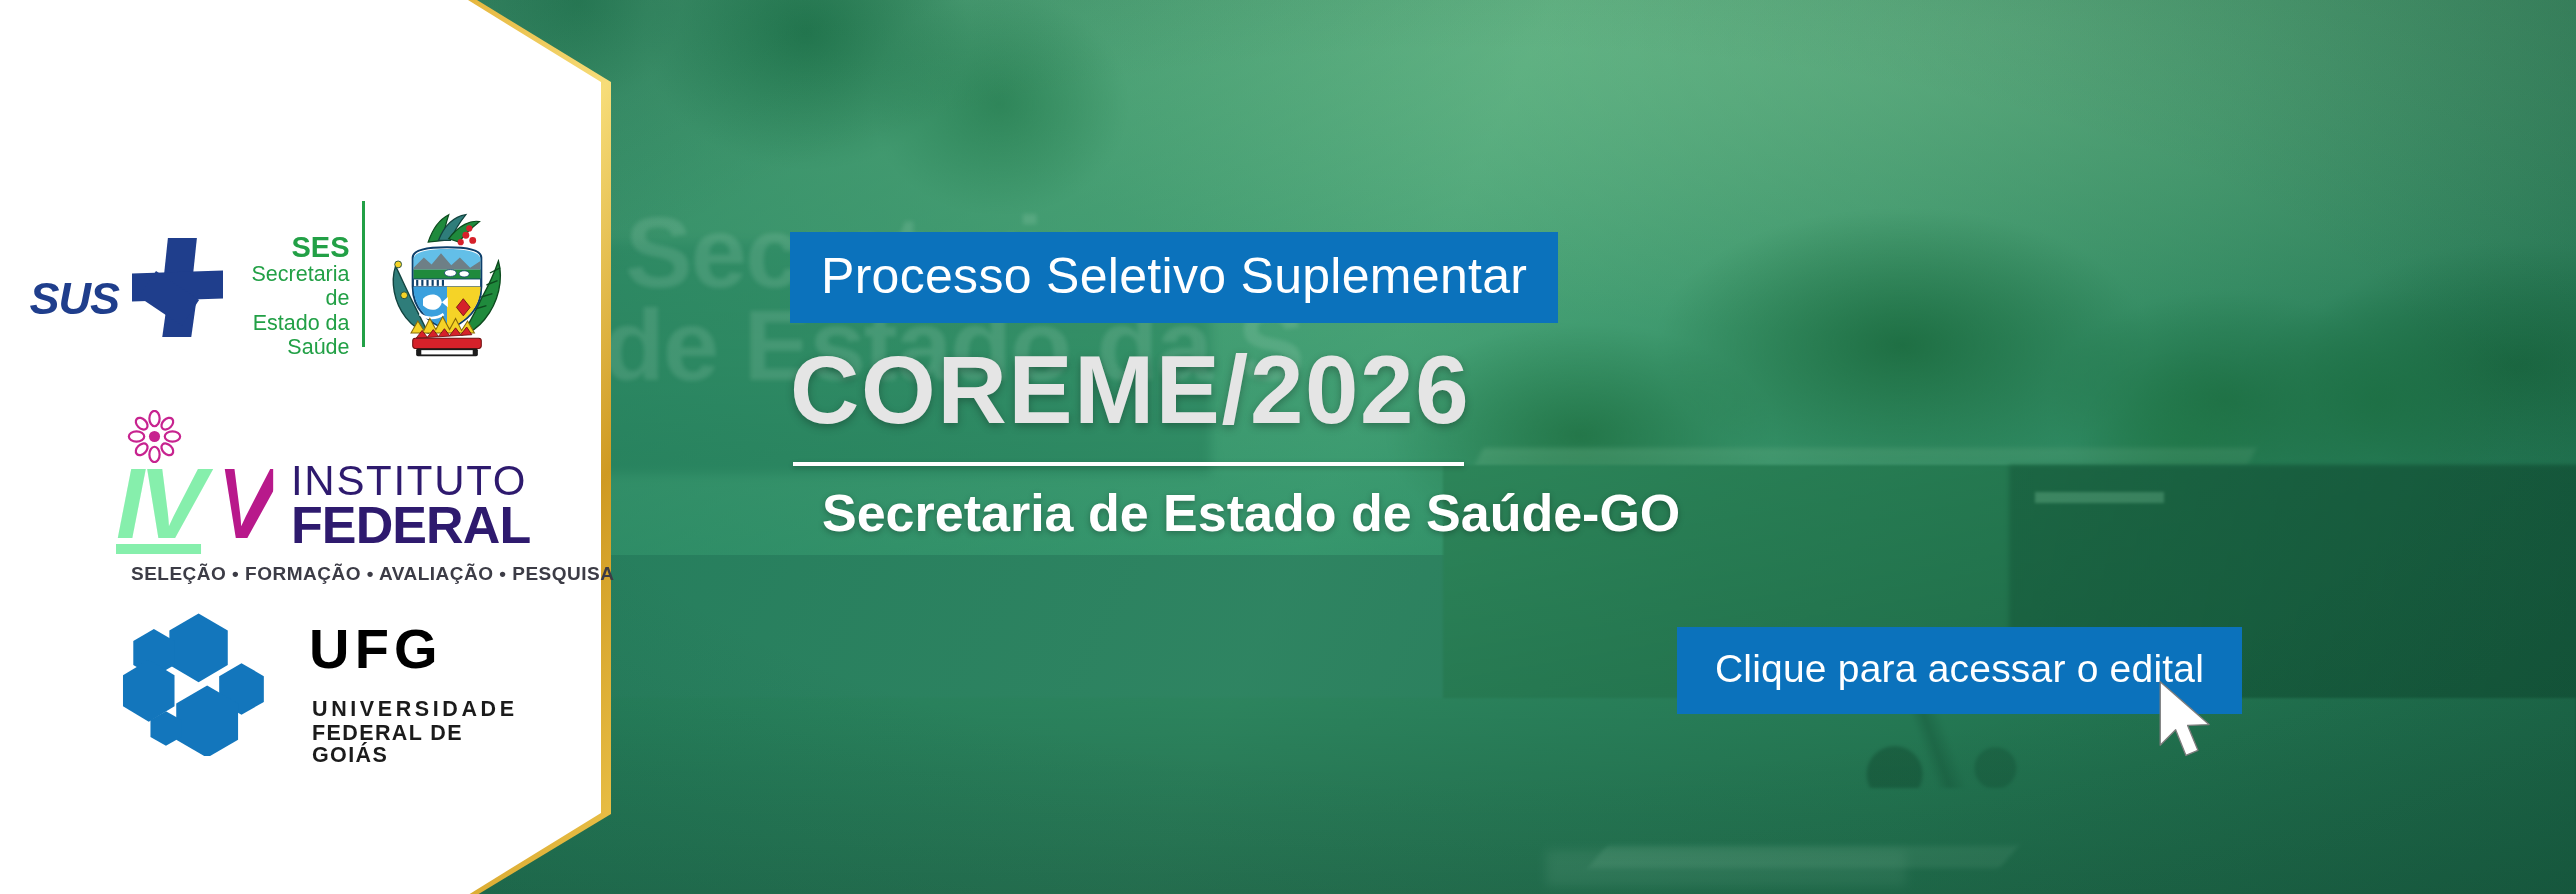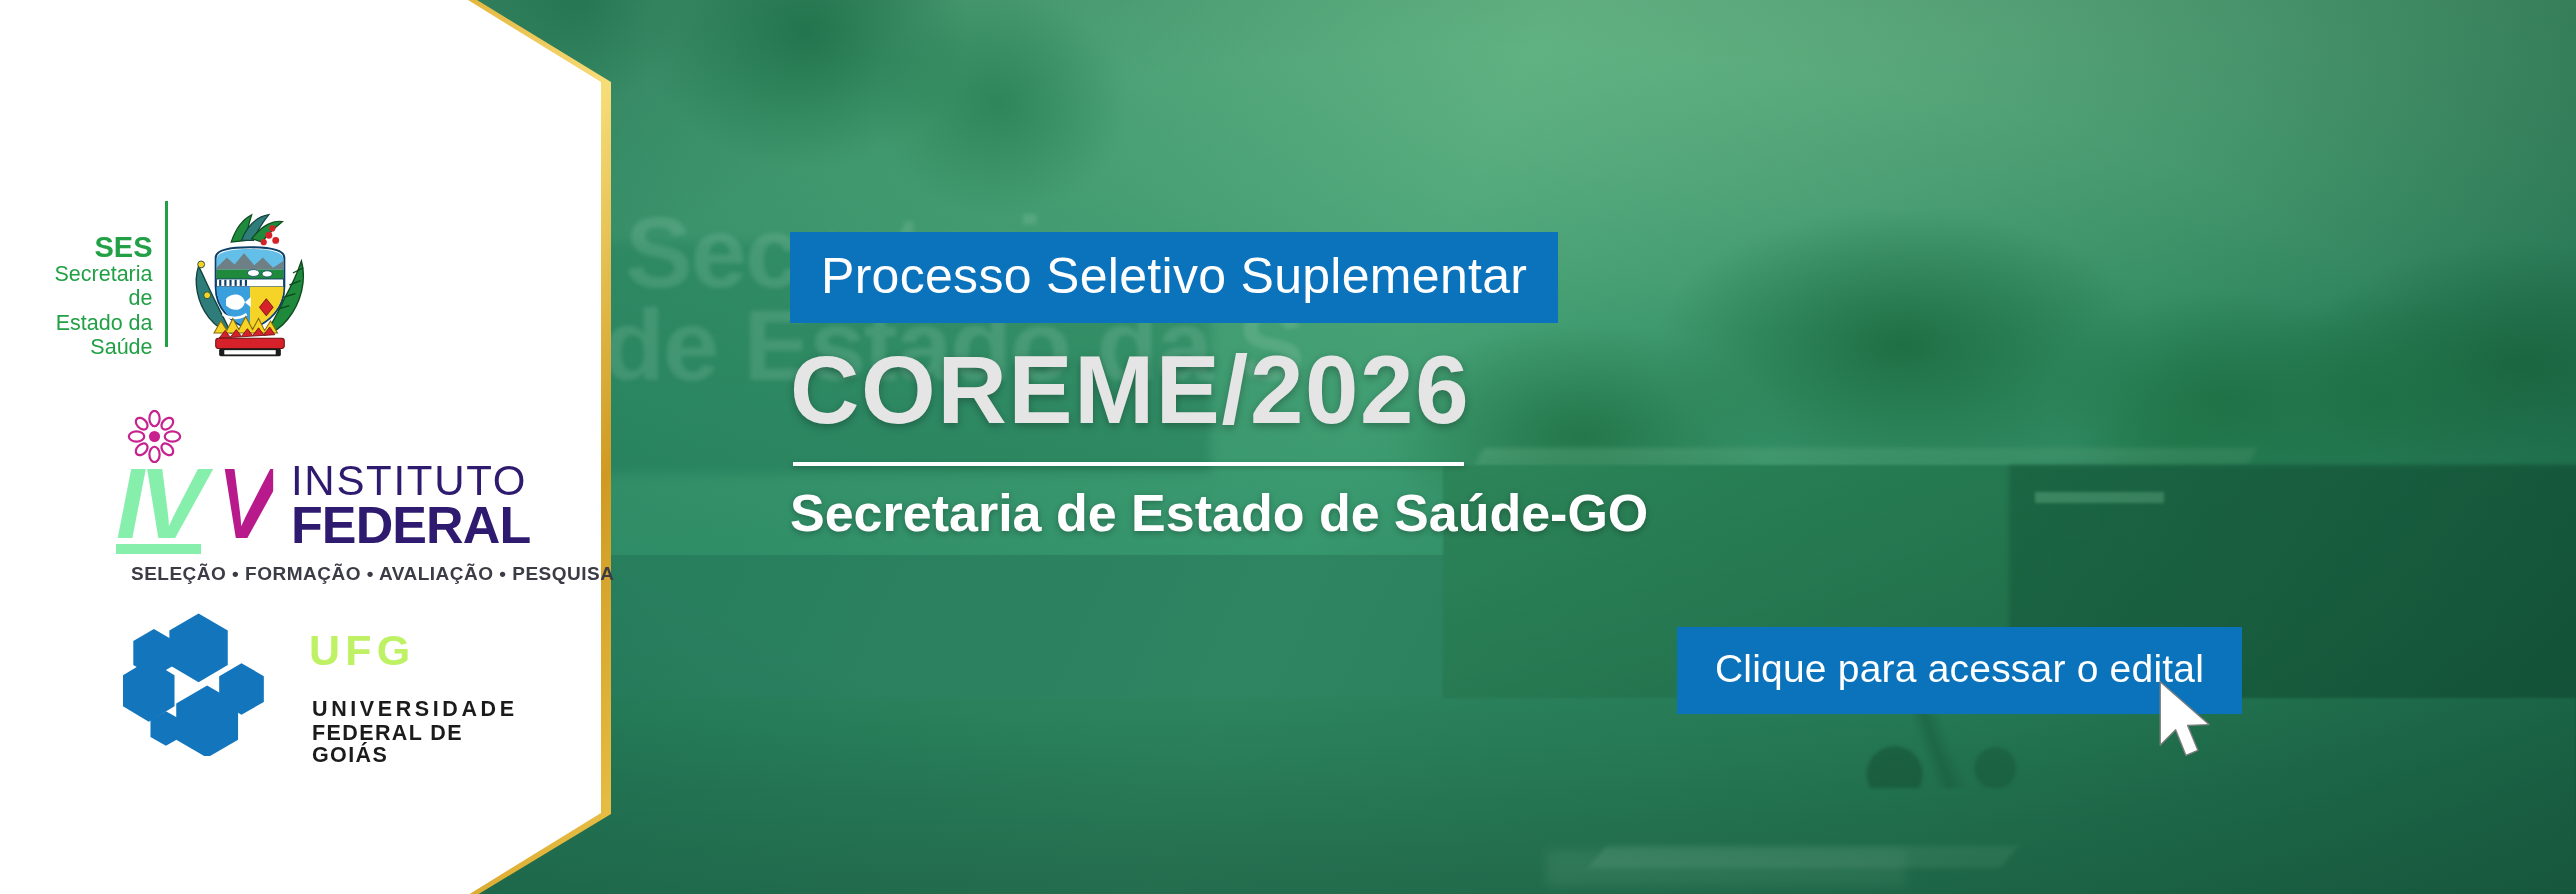--- a/index.html
+++ b/index.html
@@ -196,22 +196,22 @@
   }
   .vb-sub{
     position:absolute;left:49px;top:153px;
     font-size:19px;color:#3c3c46;letter-spacing:0.5px;font-weight:600;white-space:nowrap;
   }
 
   
   .ufg{position:absolute;left:116px;top:610px;width:361px;height:146px;}
   .ufg-hex{position:absolute;left:0;top:0;width:172px;height:146px;}
   .ufg-abbr{
-    position:absolute;left:193px;top:19px;
-    font-size:43px;font-weight:800;color:#bef264;letter-spacing:5.2px;line-height:1;
+    position:absolute;left:193px;top:11px;
+    font-size:56px;font-weight:800;color:#000000;letter-spacing:5.2px;line-height:1;
   }
   .ufg-l1{
     position:absolute;left:196px;top:89px;
     font-size:21.5px;font-weight:800;color:#1b1b1b;letter-spacing:3.6px;line-height:1;
   }
   .ufg-l2{
     position:absolute;left:196px;top:113px;
     font-size:21.5px;font-weight:800;color:#1b1b1b;letter-spacing:1.4px;line-height:1;
   }
 
@@ -244,20 +244,21 @@
     box-shadow:0 1.7px 5.2px rgba(0,0,0,.22);
   }
   .subtitle{
     color:#ffffff;
     font-size:52px;
     font-weight:700;
     letter-spacing:0px;
     line-height:1;
     text-shadow:0 1.7px 6.9px rgba(0,0,0,.28);
     white-space:nowrap;
+    margin-left:32px;
   }
 
   
   .cta{
     position:absolute;left:1677px;top:627px;
     background:#0b72bc;
     color:#ffffff;
     font-size:39px;
     font-weight:400;
     letter-spacing:0.2px;
@@ -300,20 +301,29 @@
     <span class="l2">de Estado da S</span>
   </div>
 
   <div class="left-gold"></div>
   <div class="left-white"></div>
 
   <div class="logos">
 
     <div class="row1">
 
+      <div class="sus">
+        <div class="sus-word">SUS</div>
+        <div class="sus-cross">
+          <i class="sus-c-v1"></i>
+          <i class="sus-c-h"></i>
+          <i class="sus-c-v2"></i>
+          <i class="sus-c-slash"></i>
+        </div>
+      </div>
 
       <div class="ses">
         <div class="ses-abbr">SES</div>
         <div class="ses-l1">Secretaria de</div>
         <div class="ses-l2">Estado da</div>
         <div class="ses-l3">Saúde</div>
         <div class="ses-rule"></div>
       </div>
 
       <div class="brasao" title="Brasão do Estado de Goiás">

